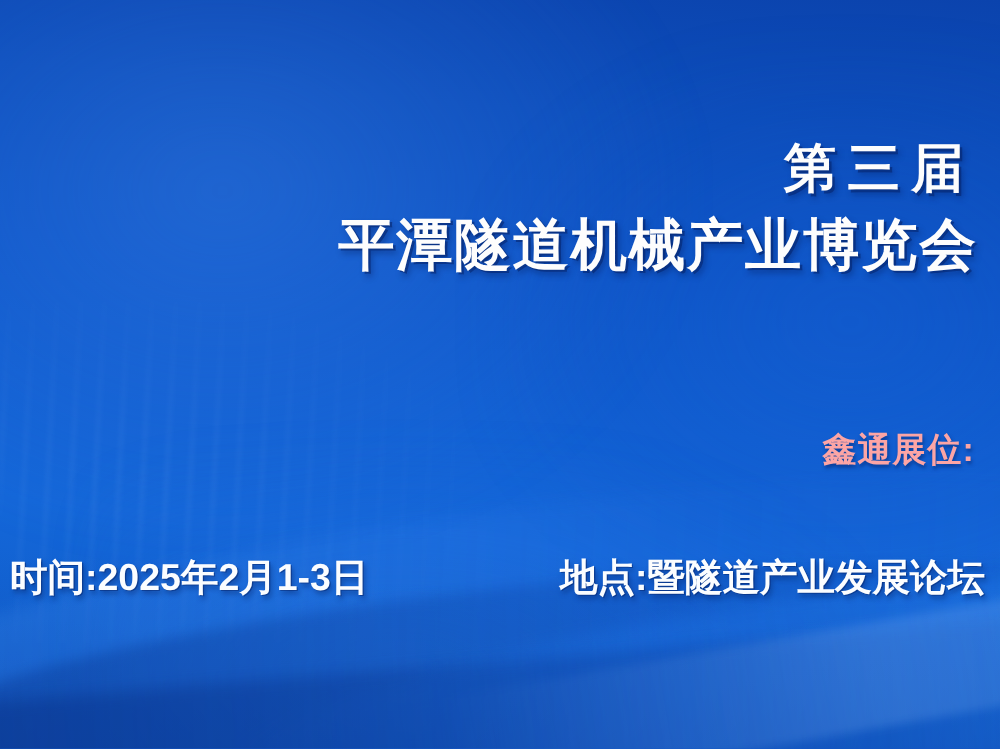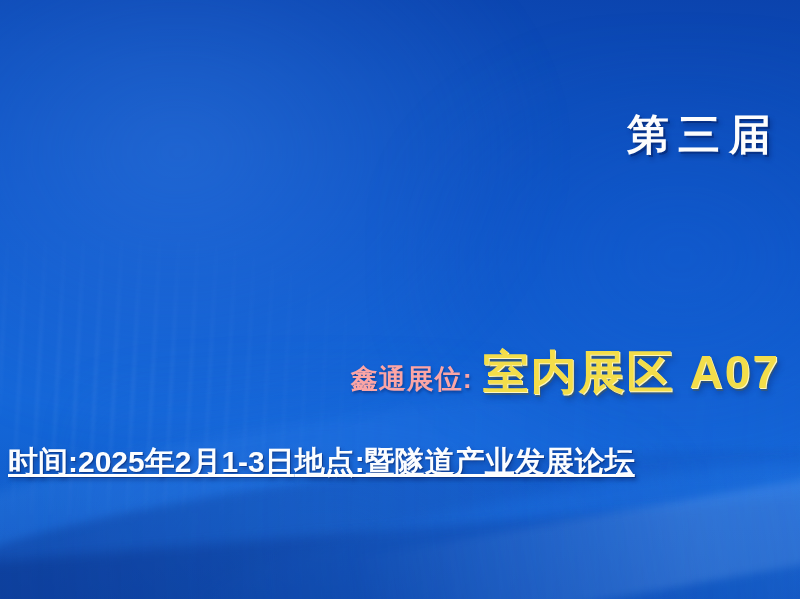--- a/index.html
+++ b/index.html
@@ -203,24 +203,24 @@
        2px 3px 0 rgba(120,96,10,0.30),
        3px 5px 6px rgba(6,34,100,0.42);
   }
 
   .info-row {
     position: absolute;
     left: 8px;
     right: 12px;
     top: 442px;
     display: flex;
+    justify-content: space-between;
     align-items: baseline;
     color: #ffffff;
     white-space: nowrap;
-    text-decoration: underline;
   }
   .info-seg {
     font-size: 30px;
     font-weight: 700;
     letter-spacing: 0px;
     color: #fbfdff;
     text-shadow:
        1px 1px 0 rgba(6,38,110,0.5),
        2px 3px 4px rgba(5,30,96,0.40);
   }
@@ -250,25 +250,25 @@
   <div class="swoosh swoosh-3"></div>
   <div class="swoosh swoosh-4"></div>
   <div class="swoosh swoosh-5"></div>
 
   <div class="bottom-shade"></div>
 
   <div class="content">
 
     <div class="headline">
       <div class="headline-line l1">第三届</div>
+      <div class="headline-line l2">平潭隧道机械产业博览会</div>
     </div>
 
     <div class="booth-row">
       <span class="booth-label">鑫通展位:</span>
-      <span class="booth-value">室内展区 A07</span>
     </div>
 
     <div class="info-row">
       <span class="info-seg">时间:2025年2月1-3日</span>
       <span class="info-seg">地点:暨隧道产业发展论坛</span>
     </div>
 
   </div>
 </div>
 

